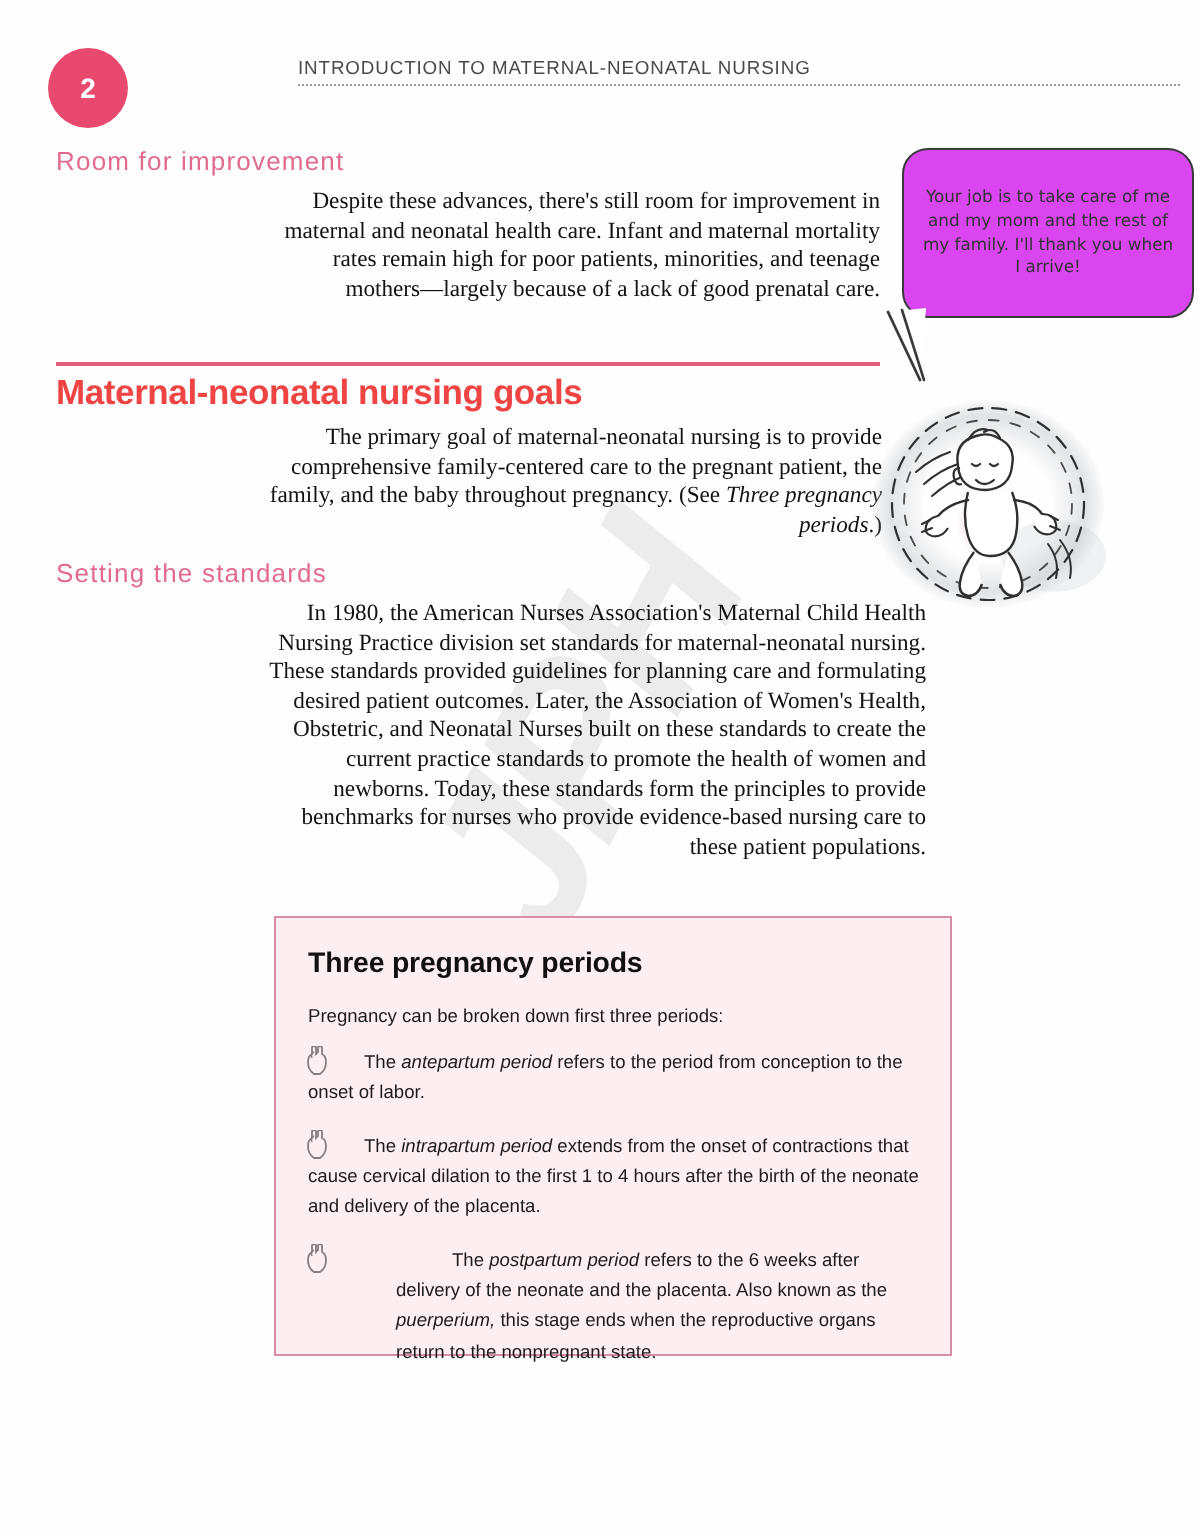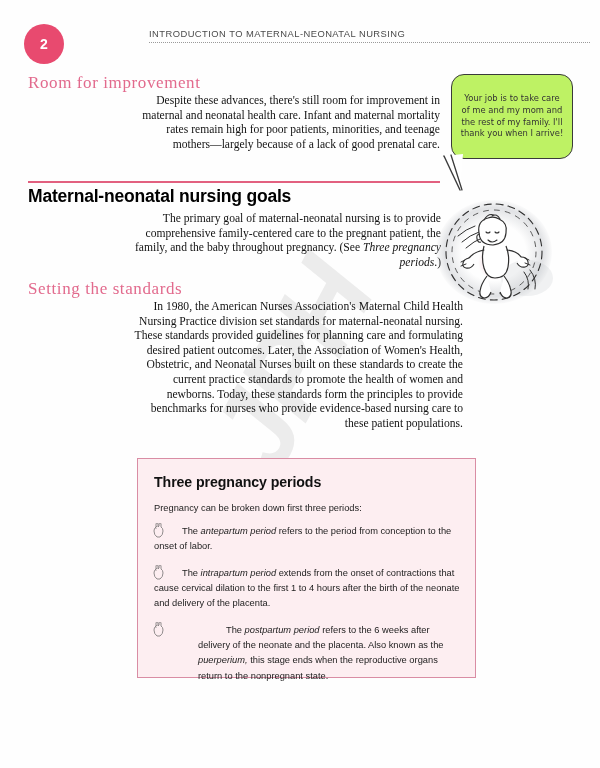--- a/index.html
+++ b/index.html
@@ -72,22 +72,22 @@
   .running-head-rule {
     margin-top: 3px;
     height: 0;
     border-top: 1.6px dotted #9a9a9a;
     width: 441px;
   }
 
   
   .script-head {
     position: absolute;
-    font-family: Liberation Serif, serif;
-    font-size: 17px;
+    font-family: Liberation Sans, sans-serif;
+    font-size: 13px;
     font-weight: 400;
     color: #e26a8d;
     letter-spacing: 0.6px;
     white-space: nowrap;
   }
 
   
   .body-par {
     position: absolute;
     font-family: "Liberation Serif", serif;
@@ -107,35 +107,35 @@
     height: 1.6px;
     background: #e2607f;
   }
   .section-head {
     position: absolute;
     left: 28px;
     top: 186px;
     font-family: "Liberation Sans", sans-serif;
     font-size: 17.5px;
     font-weight: 700;
-    color: #000000;
+    color: #ef4444;
     letter-spacing: -0.2px;
     white-space: nowrap;
   }
 
   
   .balloon {
     position: absolute;
     left: 451px;
     top: 74px;
-    width: 122px;
+    width: 146px;
     height: 85px;
     border: 1.4px solid #3a3a3a;
     border-radius: 13px;
-    background: #bef264;
+    background: #d946ef;
     box-sizing: border-box;
     display: flex;
     align-items: center;
     justify-content: center;
   }
   .balloon-text {
     font-family: "DejaVu Sans", sans-serif;
     font-size: 8.4px;
     line-height: 11.6px;
     color: #333;

